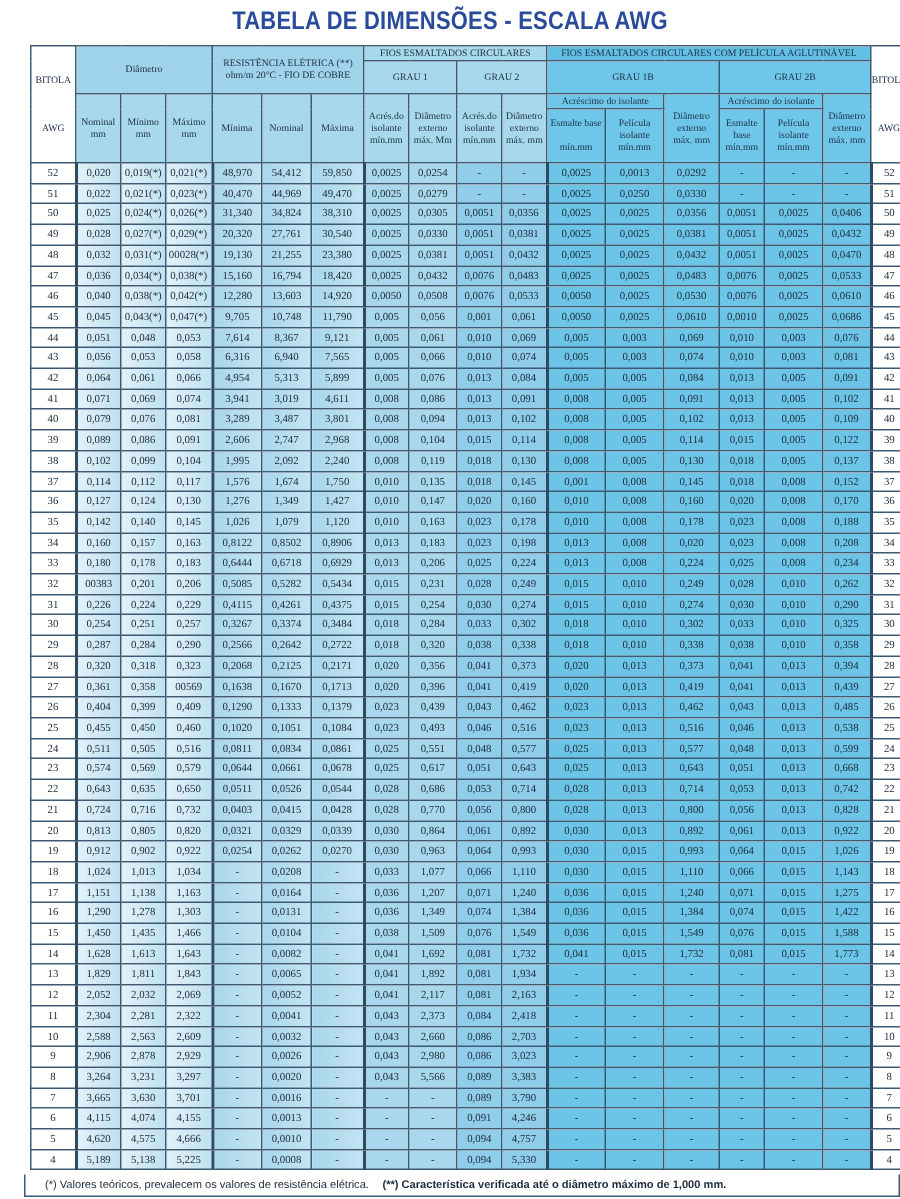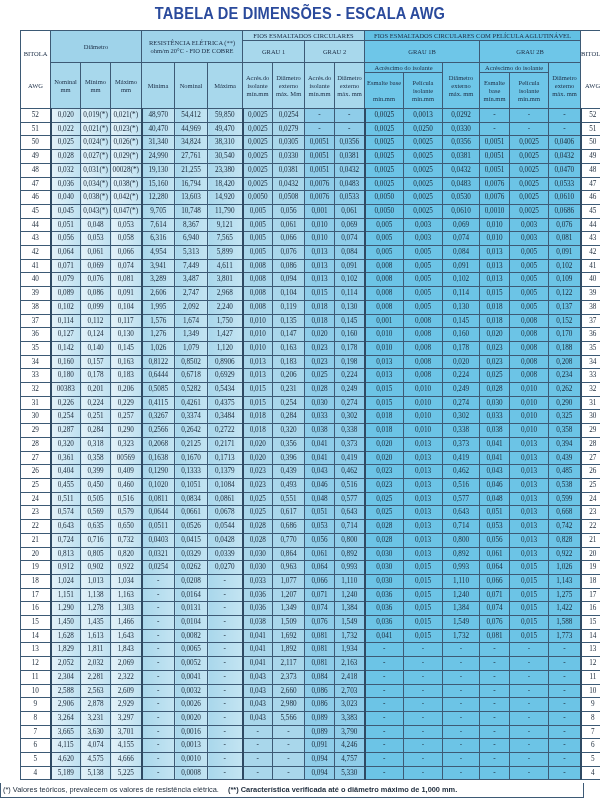--- a/index.html
+++ b/index.html
@@ -16,21 +16,21 @@
   table.dim tbody td { font-size:7.2px; height:12.7px; line-height:12.7px; }
   td.c-bit { background:#ffffff; }
   td.c-diam { background:linear-gradient(90deg,#e2f1f8,#bfe1f0); text-align:right; padding-right:2px; }
   td.c-res { background:linear-gradient(90deg,#a9d7eb,#c3e4f2); }
   td.c-g1 { background:#a9d7eb; }
   td.c-g2 { background:#8fcde9; }
   td.c-b1 { background:#6cc4e6; }
   td.c-b2 { background:#6cc4e6; }
   td.c-bitr { background:#ffffff; }
   .sep-l { border-left:2px solid #2f4a63 !important; }
-  .footer { position:absolute; left:0; top:783px; width:584px; height:15px; font-size:7.4px; color:#1c2a3a; border:1px solid #3d5a75; border-top:none; box-sizing:border-box; display:flex; }
+  .footer { position:absolute; left:16px; top:783px; width:584px; height:15px; font-size:7.4px; color:#1c2a3a; border:1px solid #3d5a75; border-top:none; box-sizing:border-box; display:flex;padding-left:11px; }
   .footer .f1 { width:222px; padding-left:2px; line-height:14px; }
   .footer .f2 { flex:1; padding-left:3px; line-height:14px;font-weight:bold; }
 </style>
 </head>
 <body>
 
 <div class="title">TABELA DE DIMENSÕES - ESCALA  AWG</div>
 
 <table class="dim">
   <colgroup>
@@ -150,21 +150,21 @@
         <td class="c-b2">0,0051</td>
         <td class="c-b2">0,0025</td>
         <td class="c-b2">0,0406</td>
         <td class="c-bitr sep-l">50</td>
       </tr>
       <tr>
         <td class="c-bit">49</td>
         <td class="c-diam sep-l">0,028</td>
         <td class="c-diam">0,027(*)</td>
         <td class="c-diam">0,029(*)</td>
-        <td class="c-res sep-l">24,990</td>
+        <td class="c-res sep-l">20,320</td>
         <td class="c-res">27,761</td>
         <td class="c-res">30,540</td>
         <td class="c-g1 sep-l">0,0025</td>
         <td class="c-g1">0,0330</td>
         <td class="c-g2">0,0051</td>
         <td class="c-g2">0,0381</td>
         <td class="c-b1 sep-l">0,0025</td>
         <td class="c-b1">0,0025</td>
         <td class="c-b1">0,0381</td>
         <td class="c-b2">0,0051</td>
@@ -311,21 +311,21 @@
         <td class="c-b2">0,005</td>
         <td class="c-b2">0,091</td>
         <td class="c-bitr sep-l">42</td>
       </tr>
       <tr>
         <td class="c-bit">41</td>
         <td class="c-diam sep-l">0,071</td>
         <td class="c-diam">0,069</td>
         <td class="c-diam">0,074</td>
         <td class="c-res sep-l">3,941</td>
-        <td class="c-res">7,449</td>
+        <td class="c-res">3,019</td>
         <td class="c-res">4,611</td>
         <td class="c-g1 sep-l">0,008</td>
         <td class="c-g1">0,086</td>
         <td class="c-g2">0,013</td>
         <td class="c-g2">0,091</td>
         <td class="c-b1 sep-l">0,008</td>
         <td class="c-b1">0,005</td>
         <td class="c-b1">0,091</td>
         <td class="c-b2">0,013</td>
         <td class="c-b2">0,005</td>

